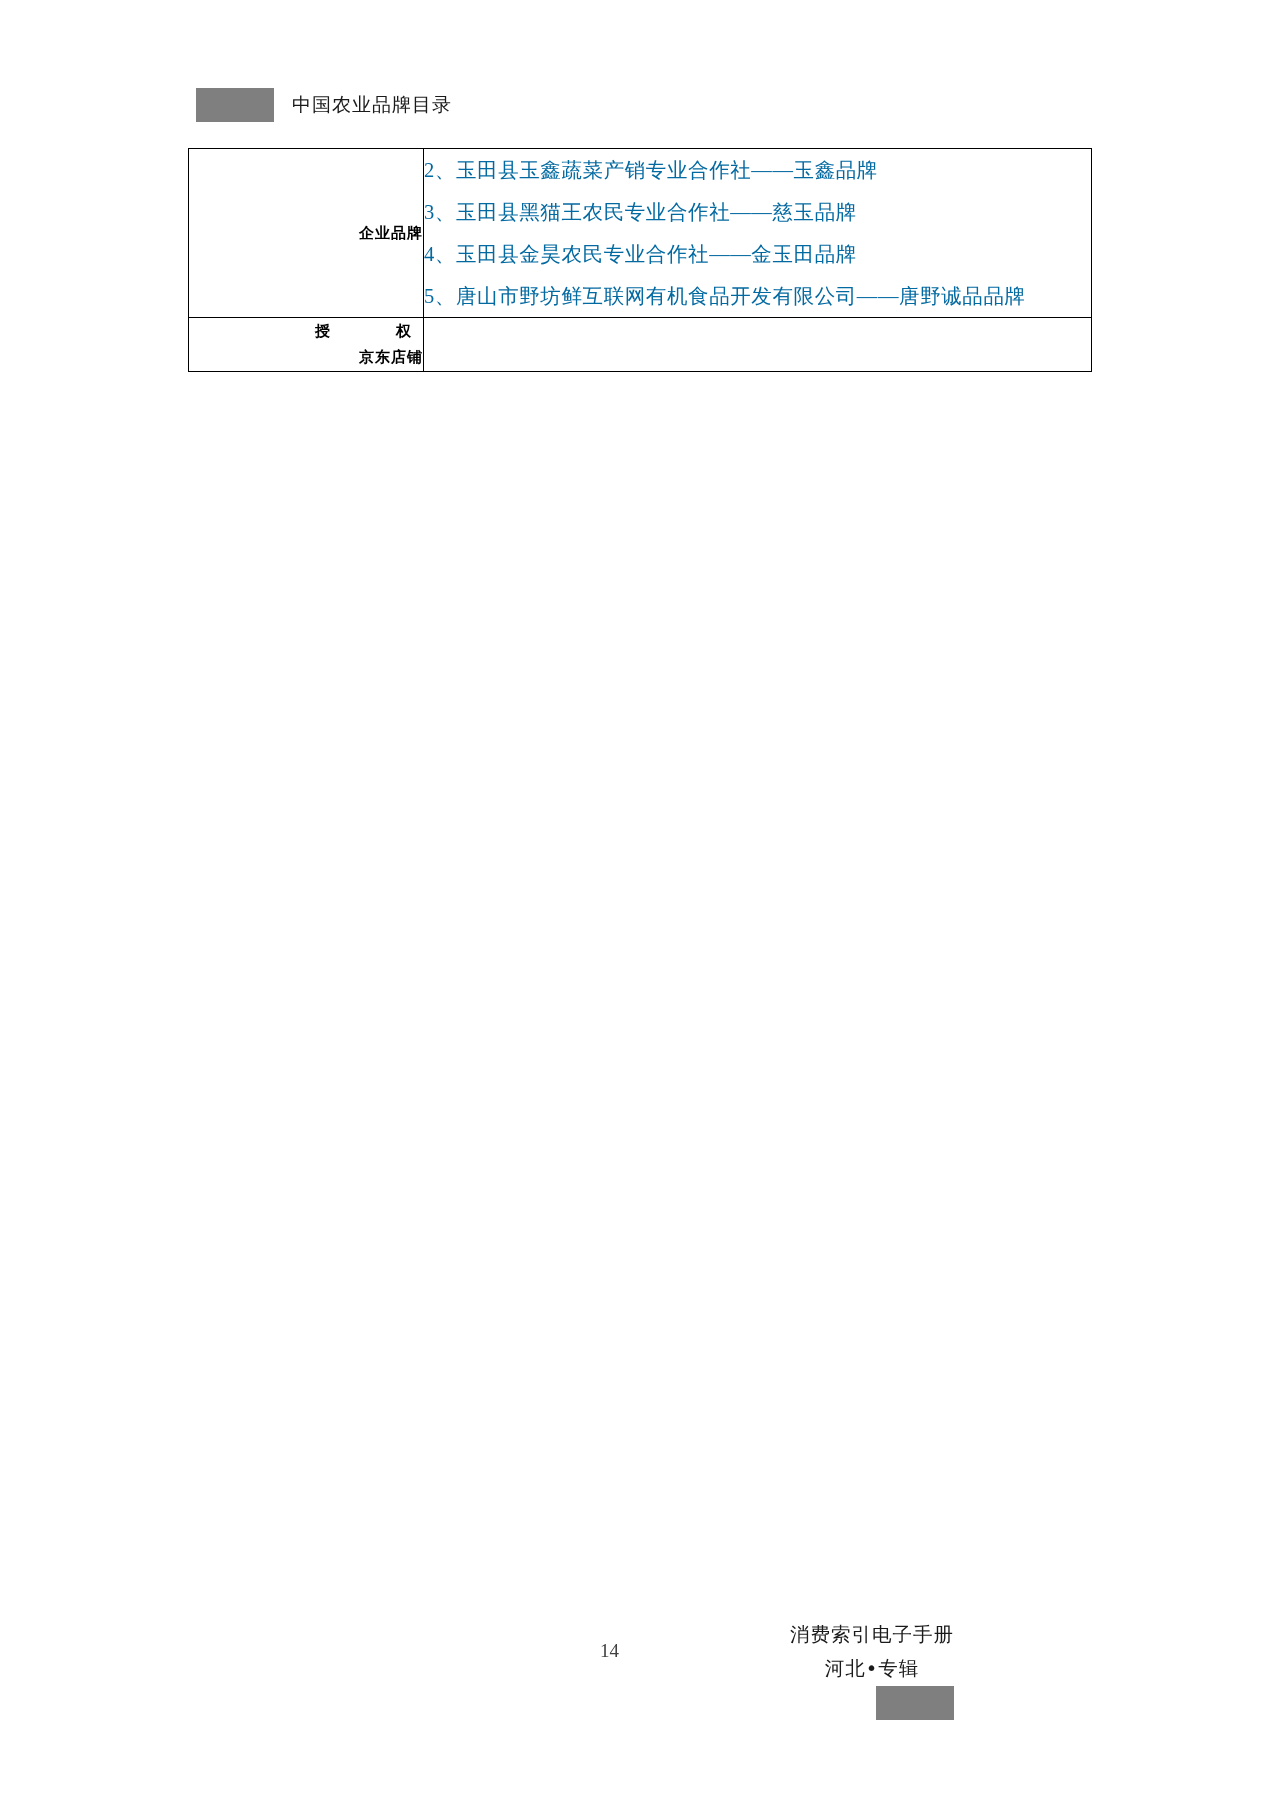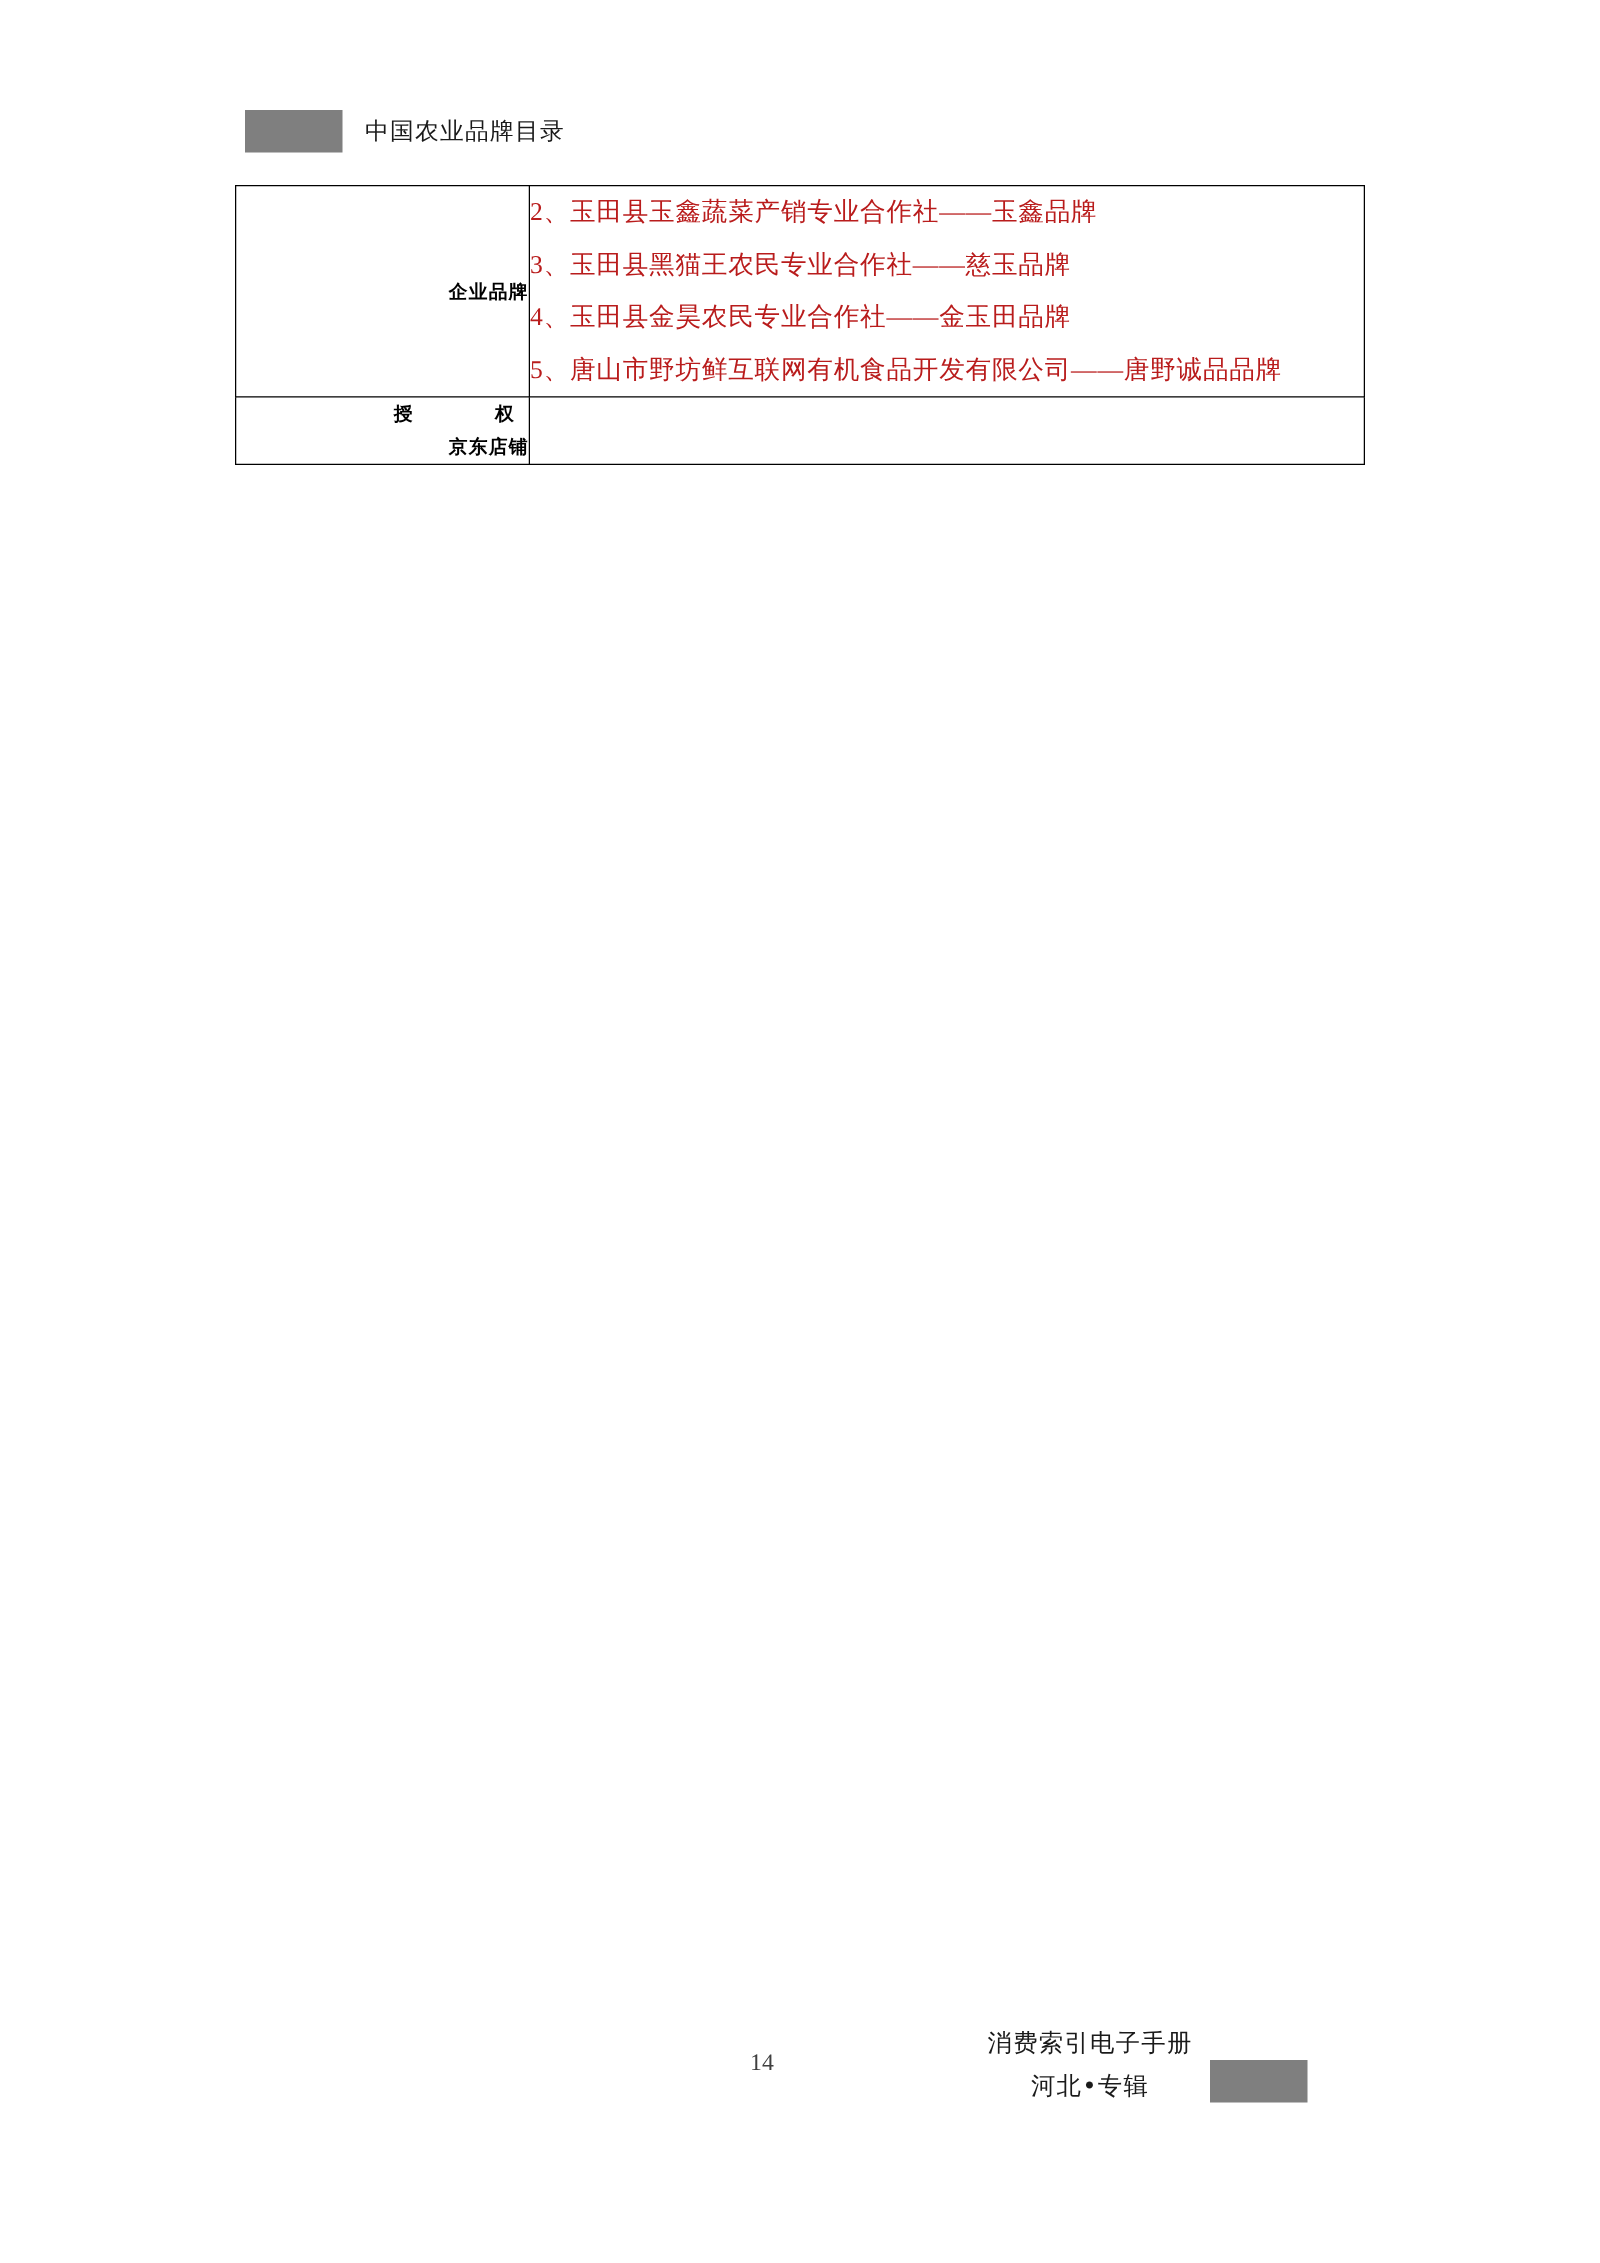--- a/index.html
+++ b/index.html
@@ -79,21 +79,21 @@
     padding-left: 6px;
   }
   .content-cell {
     padding: 14px 14px 14px 18px;
   }
   .line {
     font-size: 20.5px;
     line-height: 2.05;
     letter-spacing: 0.6px;
     white-space: nowrap;
-    color: #b91c1c;
+    color: #0369a1;
   }
   .line.wrap {
     white-space: normal;
   }
   .sub-head {
     font-size: 20.5px;
     font-weight: bold;
     font-family: "DejaVu Sans", "Liberation Sans", sans-serif;
     line-height: 2.0;
     letter-spacing: 0.5px;
@@ -127,20 +127,21 @@
     font-size: 19px;
     font-family: "Liberation Serif", serif;
     color: #404040;
   }
   .footer-right {
     position: absolute;
     left: 790px;
     top: 8px;
     display: flex;
     align-items: flex-start;
+    flex-direction: column;
   }
   .footer-text {
     font-family: "DejaVu Sans", "Liberation Sans", sans-serif;
     font-size: 19.5px;
     line-height: 1.75;
     letter-spacing: 1px;
     color: #1a1a1a;
     text-align: center;
   }
   .footer-block {

